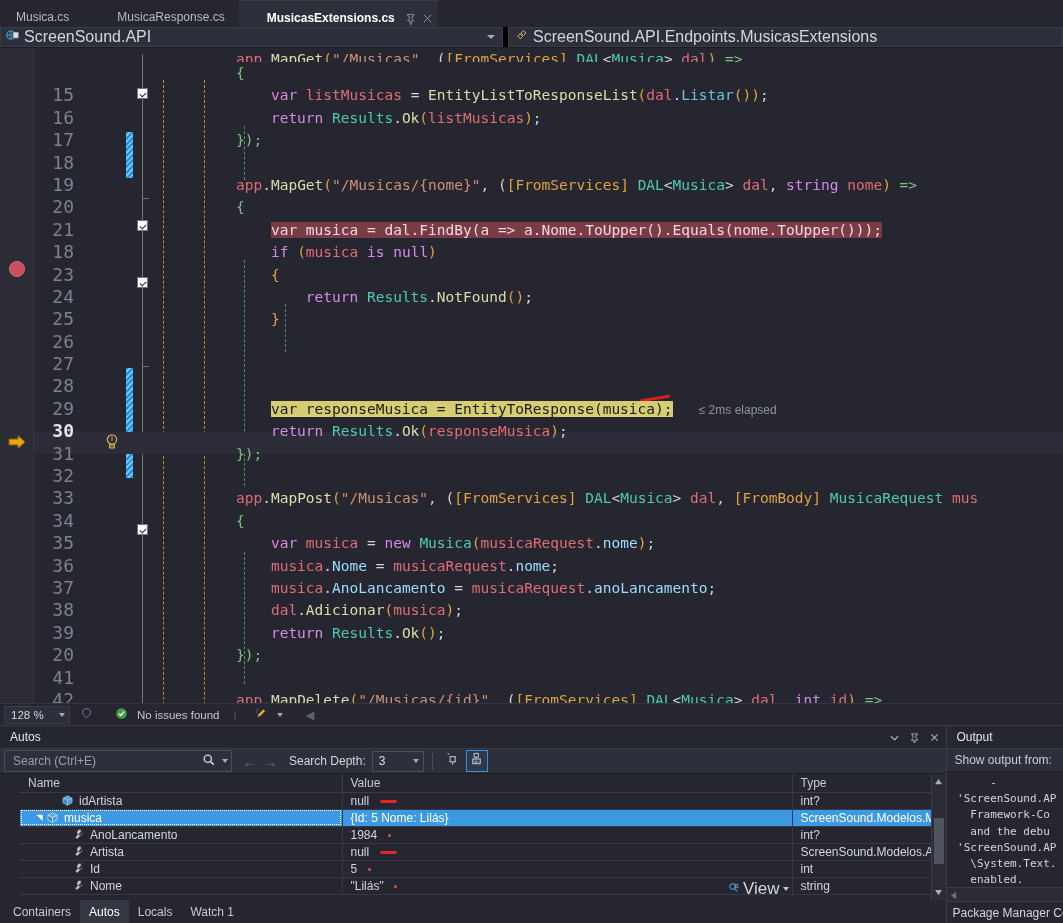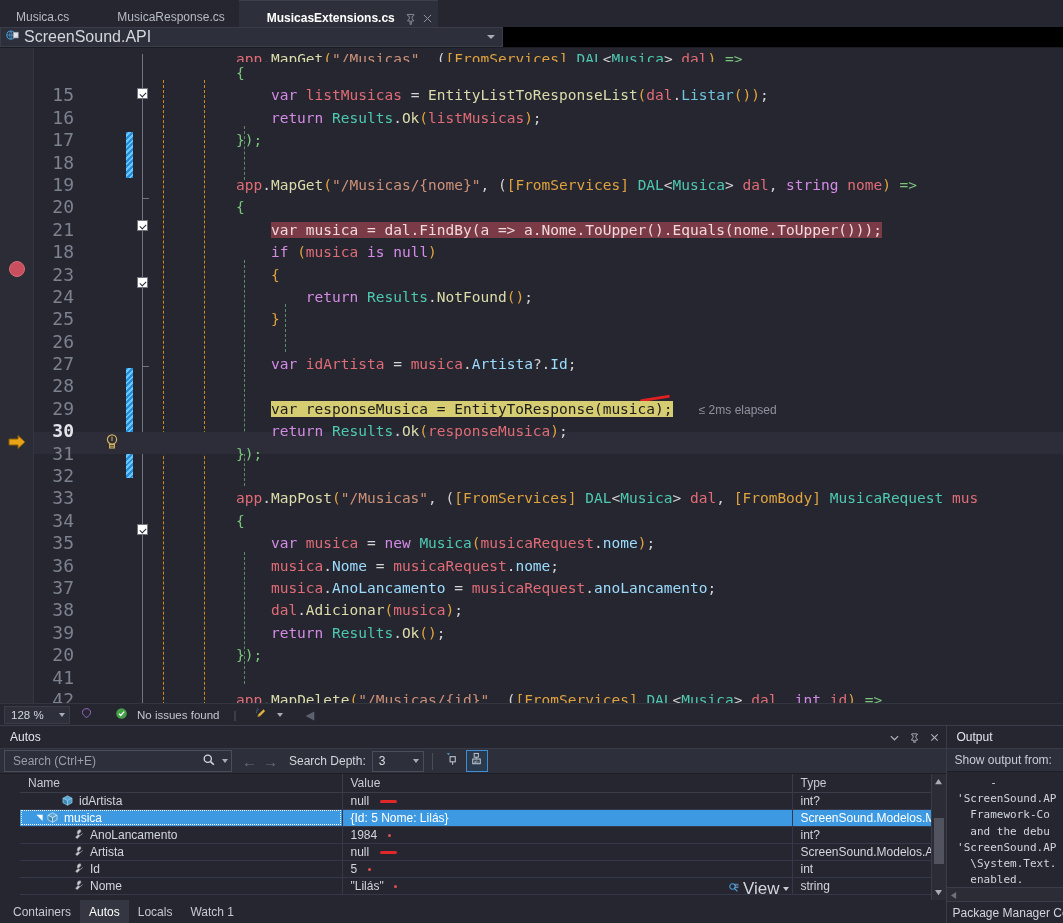--- a/index.html
+++ b/index.html
@@ -385,20 +385,29 @@
       <span>
         <svg width="13" height="13" viewBox="0 0 16 16">
             <circle cx="6" cy="7.5" r="5" fill="none" stroke="#4aa3e0" stroke-width="1.2"></circle>
             <path d="M1 7.5h10M6 2.5c2 2.5 2 7.5 0 10M6 2.5c-2 2.5-2 7.5 0 10" stroke="#4aa3e0" stroke-width="0.9" fill="none"></path>
             <rect x="9" y="4" width="6" height="7" fill="#dfe2e8" stroke="#9aa0ad" stroke-width="0.8"></rect>
           </svg>
       </span>
       <span class="navtext">ScreenSound.API</span>
       <span class="caret"></span>
     </div>
+    <div class="navbox right">
+      <span>
+        <svg width="14" height="13" viewBox="0 0 16 16">
+            <path d="M4 9 L7 6 L10 9 L7 12 Z" fill="none" stroke="#d8bd6a" stroke-width="1.2"></path>
+            <path d="M8 5 L11 2 L14 5 L11 8 Z" fill="none" stroke="#d8bd6a" stroke-width="1.2"></path>
+          </svg>
+      </span>
+      <span class="navtext">ScreenSound.API.Endpoints.MusicasExtensions</span>
+    </div>
   </div>
 
   <div class="editor-wrap">
     <div class="editor">
       <div class="gutter-bp"></div>
 
       <div class="outline-line" style="top:6px;height:680px;"></div>
       <div class="outline-box" style="top:40px;"></div>
       <div class="outline-box" style="top:172px;"></div>
       <div class="outline-box" style="top:229px;"></div>
@@ -503,21 +512,20 @@
           <span class="code">    <span class="brc">}</span></span>
         </div>
 
         <div class="row">
           <span class="lineno">27</span>
           <span class="code"></span>
         </div>
 
         <div class="row">
           <span class="lineno">28</span>
-          <span class="code">    <span class="kw">var</span> <span class="idn">idArtista</span> <span class="pln">=</span> <span class="idn">musica</span><span class="pln">.</span><span class="id">Artista</span><span class="pln">?.</span><span class="id">Id</span><span class="pln">;</span></span>
         </div>
 
         <div class="row">
           <span class="lineno">29</span>
           <span class="code"></span>
         </div>
 
         <div class="row current">
           <span class="lineno">30</span>
           <span class="code">    <span class="hl-cur">var responseMusica = EntityToResponse(musica);</span>   <span class="elapsed">≤ 2ms elapsed</span></span>

